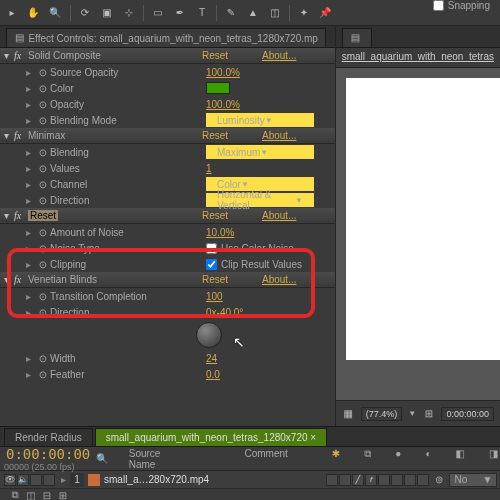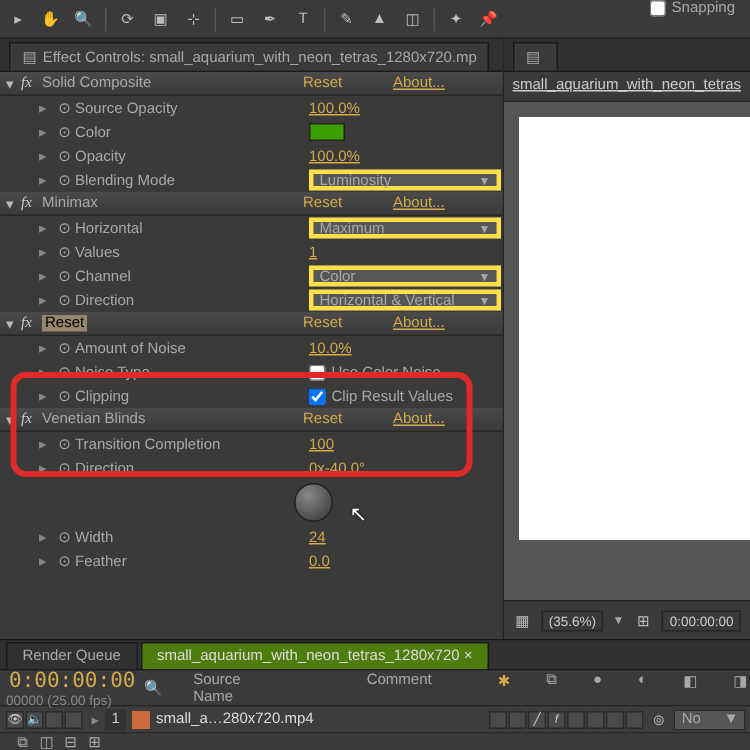--- a/index.html
+++ b/index.html
@@ -23,21 +23,21 @@
 .fxhdr .nm{flex:0 0 174px;color:#d8d8d8}
 .fxhdr.sel .nm span{background:#95876a;color:#000;padding:0 2px}
 .fxhdr .reset{flex:0 0 60px;color:#d4a94a;}
 .fxhdr .about{color:#d4a94a;text-decoration:underline}
 .prop{height:16px;display:flex;align-items:center;padding-left:4px}
 .prop .ind{width:22px}
 .prop .tw{width:10px;color:#888}
 .prop .sw{width:14px;height:12px;display:flex;align-items:center;justify-content:center}
 .prop .lbl{flex:0 0 156px;color:#a8a8a8}
 .prop .val{color:#d4a94a;text-decoration:underline}
-.prop .dd{background:#575757;border:3px solid #fde047;color:#ddd;padding:0 4px;width:128px;height:14px;display:flex;align-items:center;justify-content:space-between}
+.prop .dd{background:#575757;border:7px solid #fde047;color:#ddd;padding:0 4px;width:108px;height:14px;display:flex;align-items:center;}
 .prop .dd .ar{font-size:8px}
 .prop .swatch{width:24px;height:12px;border:1px solid #222}
 .prop .cb{width:11px;height:11px;margin-right:4px}
 .noise-box{position:absolute;left:7px;top:200px;width:308px;height:70px;border:4px solid #e02a2a;border-radius:10px;pointer-events:none}
 .knob{width:26px;height:26px;border-radius:50%;background:radial-gradient(circle at 35% 30%,#888,#555 60%,#333);border:1px solid #222;margin-left:196px;margin-top:2px;margin-bottom:2px}
 .comp-view{position:absolute;left:10px;top:8px;right:0;bottom:40px;background:#fff}
 .comp-bot{position:absolute;left:0;right:0;bottom:0;height:26px;background:#3a3a3a;border-top:1px solid #242424;display:flex;align-items:center;padding:0 6px;gap:6px}
 .pill{background:#3a3a3a;border:1px solid #262626;padding:1px 4px;font-size:9px;color:#ccc}
 .timeline{position:absolute;left:0;right:0;bottom:0;height:74px;background:#303030;border-top:1px solid #1a1a1a}
 .tl-tabs{height:20px;display:flex;align-items:flex-end;padding-left:4px;border-bottom:1px solid #1a1a1a;background:#303030}
@@ -140,21 +140,21 @@
           <span class="tw">▾</span>
           <span class="fxi">fx</span>
           <span class="nm"><span>Minimax</span></span>
           <span class="reset">Reset</span>
           <span class="about">About...</span>
         </div>
         <div class="prop">
           <span class="ind"></span>
           <span class="tw">▸</span>
           <span class="sw">⊙</span>
-          <span class="lbl">Horizontal</span>
+          <span class="lbl">Blending</span>
           <div class="dd">
             <span>Maximum</span>
             <span class="ar">▼</span>
           </div>
         </div>
         <div class="prop">
           <span class="ind"></span>
           <span class="tw">▸</span>
           <span class="sw">⊙</span>
           <span class="lbl">Values</span>
@@ -259,31 +259,31 @@
       </div>
     </div>
     <div style="height:20px;background:#3a3a3a;border-bottom:1px solid #242424;padding:3px 6px">
       <span style="text-decoration:underline;color:#ccc">small_aquarium_with_neon_tetras</span>
     </div>
     <div style="position:absolute;top:44px;left:0;right:0;bottom:26px;background:#555">
       <div class="comp-view"></div>
     </div>
     <div class="comp-bot">
       <span class="tb-btn">▦</span>
-      <span class="pill">(35.6%)</span>
+      <span class="pill">(77.4%)</span>
       <span style="font-size:8px">▼</span>
       <span class="tb-btn">⊞</span>
       <span class="pill">0:00:00:00</span>
     </div>
   </div>
 </div>
 
 <div class="timeline">
   <div class="tl-tabs">
-    <div class="tl-tab">Render Queue</div>
+    <div class="tl-tab">Render Radius</div>
     <div class="tl-tab active">small_aquarium_with_neon_tetras_1280x720 ×</div>
   </div>
   <div class="tl-head">
     <div style="width:128px">
       <div class="tc">0:00:00:00</div>
       <div class="fps">00000 (25.00 fps)</div>
     </div>
     <span class="tb-btn" style="margin-left:6px">🔍</span>
     <div class="cols">
       <span>Source Name</span>

